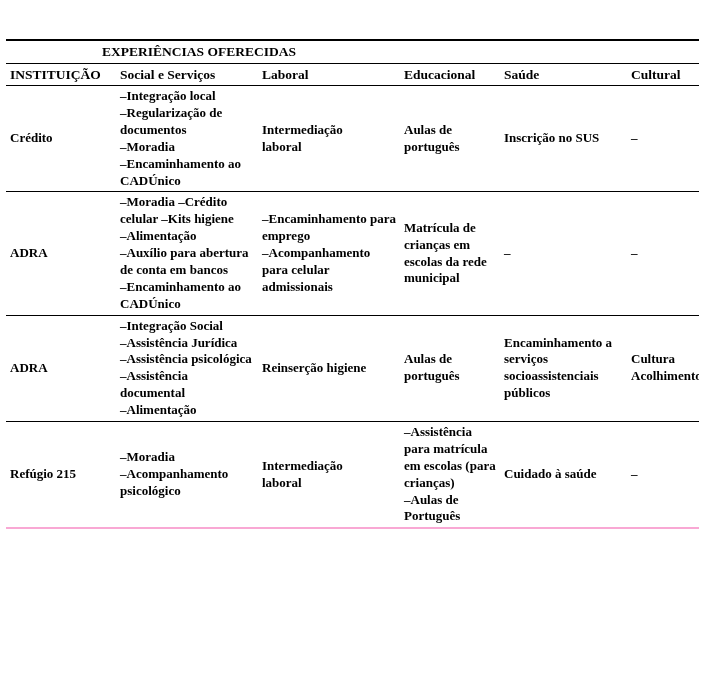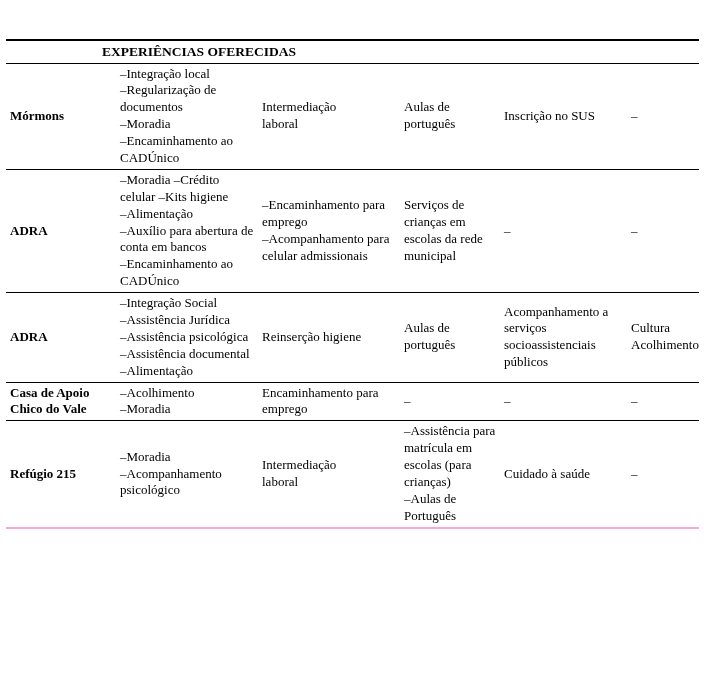--- a/index.html
+++ b/index.html
@@ -22,20 +22,21 @@
     table-layout: fixed;
     width: 693px;
     font-size: 13px;
     line-height: 1.3;
   }
   th, td {
     text-align: left;
     vertical-align: middle;
     padding: 2px 4px;
     overflow: hidden;
+    font-weight: bold;
   }
   .title-row th {
     border-top: 2px solid #000;
     border-bottom: 1px solid #000;
     padding: 2px 4px 2px 96px;
     font-weight: bold;
     font-size: 13.5px;
   }
   .header-row th {
     border-bottom: 1px solid #000;
@@ -63,66 +64,65 @@
       <col style="width:142px">
       <col style="width:142px">
       <col style="width:100px">
       <col style="width:127px">
       <col style="width:72px">
     </colgroup>
     <thead>
       <tr class="title-row">
         <th colspan="6">EXPERIÊNCIAS OFERECIDAS</th>
       </tr>
+      <tr class="header-row">
+        <th>INSTITUIÇÃO</th>
+        <th>Social e Serviços</th>
+        <th>Laboral</th>
+        <th>Educacional</th>
+        <th>Saúde</th>
+        <th>Cultural</th>
+      </tr>
     </thead>
     <tbody>
       <tr>
-        <td class="inst">Mórmons</td>
+        <td class="inst">Crédito</td>
         <td>–Integração local
 –Regularização de documentos
 –Moradia
 –Encaminhamento ao CADÚnico</td>
         <td>Intermediação
 laboral</td>
         <td>Aulas de português</td>
         <td>Inscrição no SUS</td>
         <td>–</td>
       </tr>
       <tr>
         <td class="inst">ADRA</td>
         <td>–Moradia –Crédito celular –Kits higiene
 –Alimentação
 –Auxílio para abertura de conta em bancos
 –Encaminhamento ao CADÚnico</td>
         <td>–Encaminhamento para emprego
 –Acompanhamento para celular admissionais</td>
-        <td>Serviços de crianças em escolas da rede municipal</td>
+        <td>Matrícula de crianças em escolas da rede municipal</td>
         <td>–</td>
         <td>–</td>
       </tr>
       <tr>
         <td class="inst">ADRA</td>
         <td>–Integração Social
 –Assistência Jurídica
 –Assistência psicológica
 –Assistência documental
 –Alimentação</td>
         <td>Reinserção higiene</td>
         <td>Aulas de português</td>
-        <td>Acompanhamento a serviços socioassistenciais públicos</td>
+        <td>Encaminhamento a serviços socioassistenciais públicos</td>
         <td>Cultura Acolhimento</td>
-      </tr>
-      <tr>
-        <td class="inst">Casa de Apoio Chico do Vale</td>
-        <td>–Acolhimento
-–Moradia</td>
-        <td>Encaminhamento para emprego</td>
-        <td>–</td>
-        <td>–</td>
-        <td>–</td>
       </tr>
       <tr class="last">
         <td class="inst">Refúgio 215</td>
         <td>–Moradia
 –Acompanhamento psicológico</td>
         <td>Intermediação
 laboral</td>
         <td>–Assistência para matrícula em escolas (para crianças)
 –Aulas de Português</td>
         <td>Cuidado à saúde</td>

